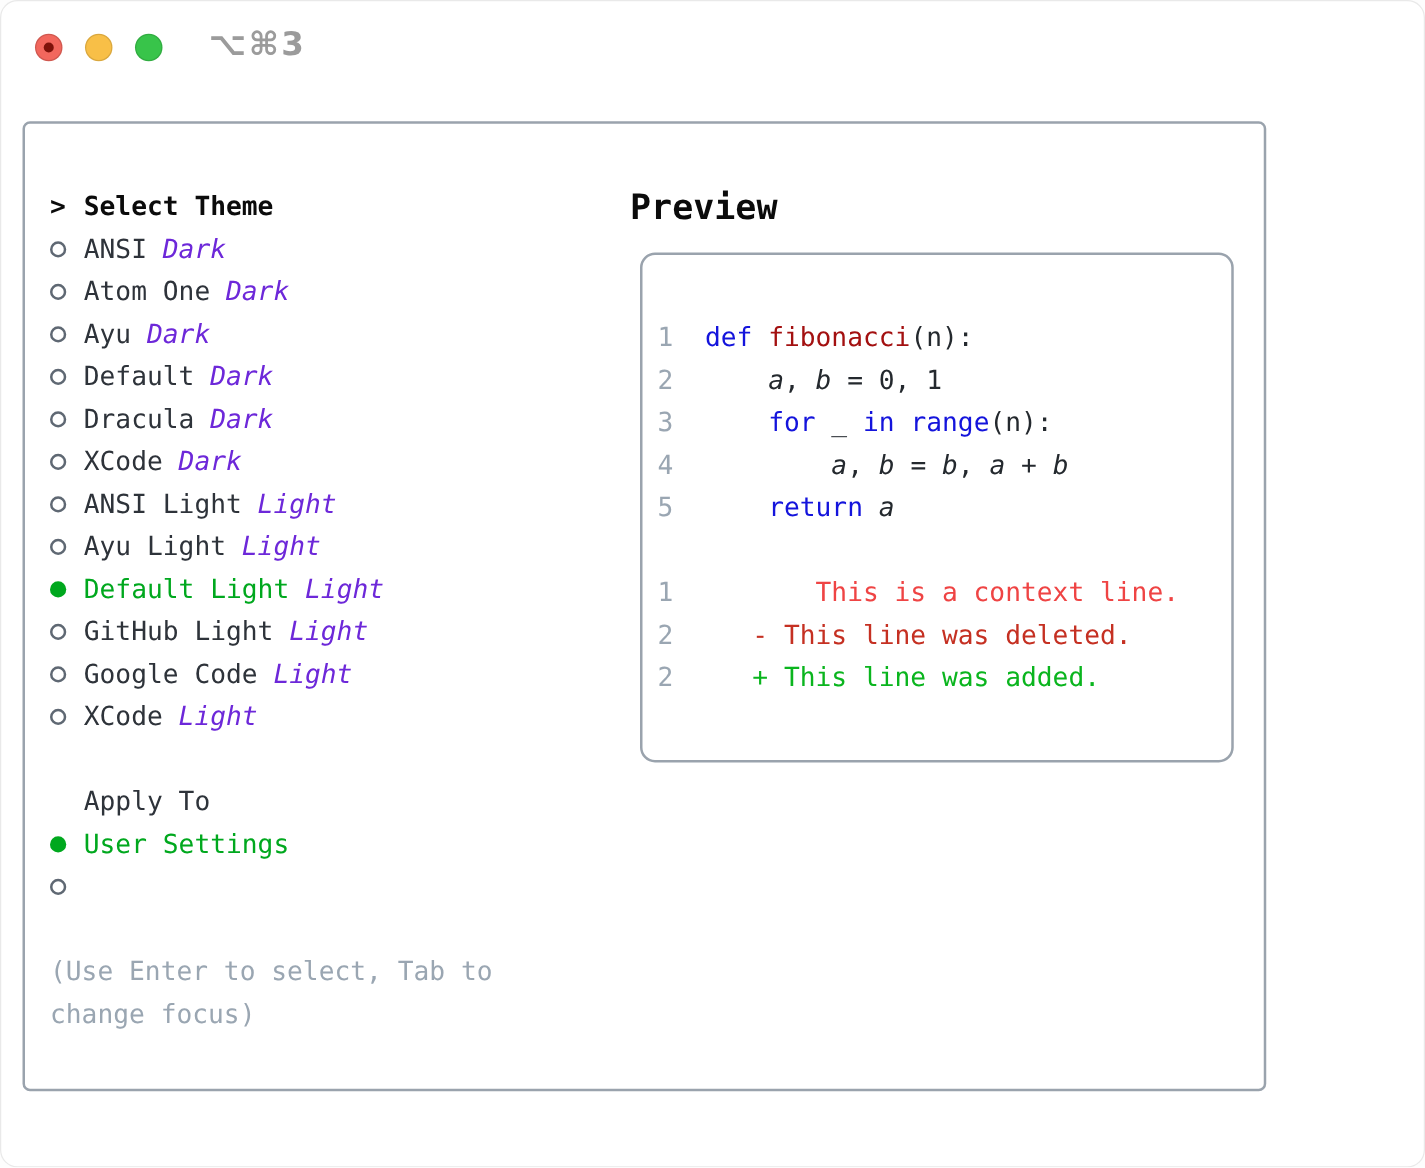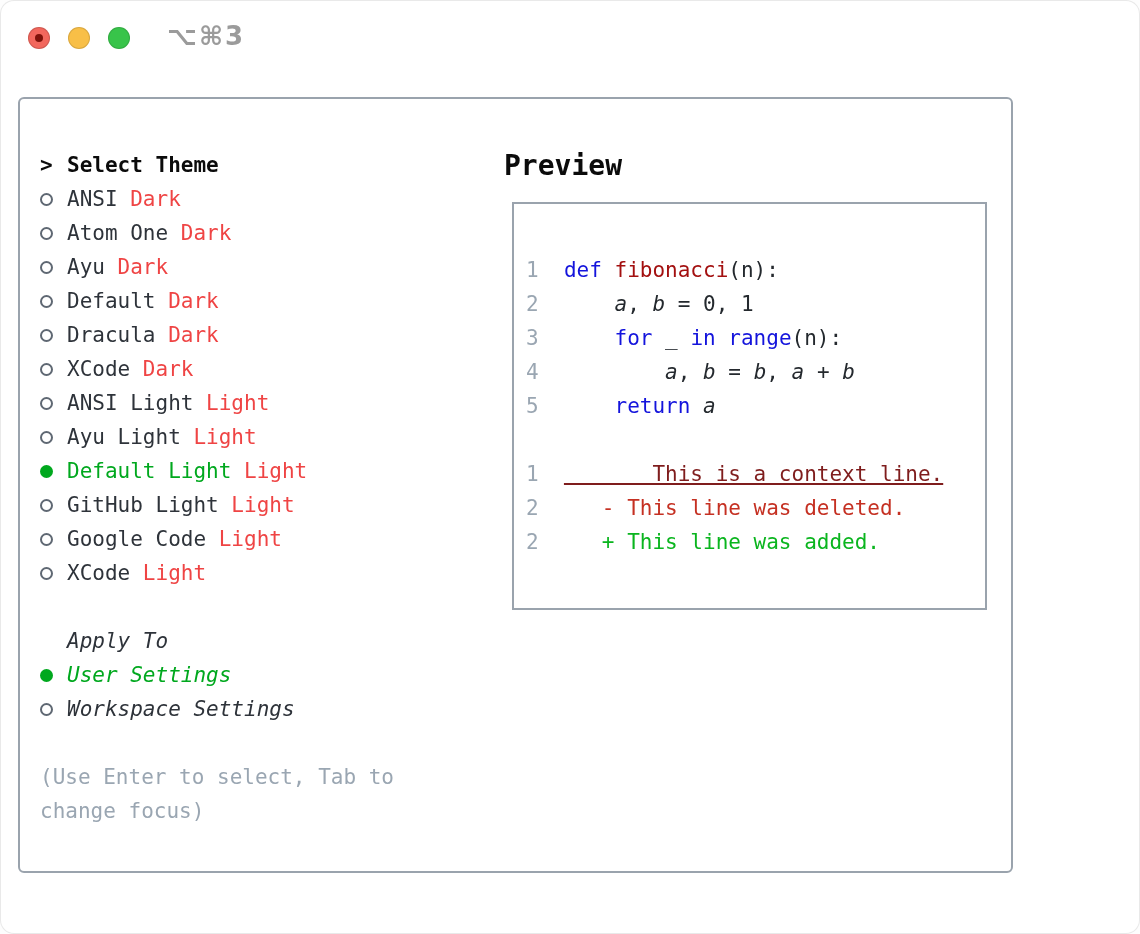--- a/index.html
+++ b/index.html
@@ -21,34 +21,34 @@
   
   .left-col{position:absolute;left:20px;top:49px;}
   .row{height:34px;display:flex;align-items:center;font-size:21px;color:#2e333a;white-space:pre;}
   .chevron{display:inline-block;width:27px;font-weight:bold;color:#0b0b0b;}
   .header-row{font-weight:bold;color:#0b0b0b;}
   .marker{width:13px;height:13px;margin-right:14px;border-radius:50%;box-sizing:border-box;flex:none;}
   .marker.ring{border:2px solid #5f6873;background:transparent;}
   .marker.filled{border:none;background:#00a81e;}
   .marker.blank{border:none;background:transparent;}
   .name.sel{color:#00a81e;}
-  .variant{color:#ef4444;margin-left:1ch;}
-  .apply-section{margin-top:34px;font-style:italic;}
+  .variant{color:#6d28d9;margin-left:1ch;font-style:italic;}
+  .apply-section{margin-top:34px;}
   .hint{margin-top:34px;width:400px;font-size:21px;line-height:34px;color:#9aa6b2;}
   
   .preview-title{position:absolute;left:484px;top:49px;height:34px;display:flex;align-items:center;
                  font-size:28px;font-weight:bold;color:#0b0b0b;}
   .preview-box{position:absolute;left:492px;top:103px;width:475px;height:408px;box-sizing:border-box;
-               border:2px solid #9aa3ad;border-radius:0;padding:49px 0 0 12px;background:#fff;}
+               border:2px solid #9aa3ad;border-radius:12px;padding:49px 0 0 12px;background:#fff;}
   .code-line{height:34px;line-height:34px;font-size:21px;white-space:pre;color:#24292e;}
   .ln{display:inline-block;width:3ch;color:#9aa6b2;}
   .kw{color:#1414dc;}
   .fn{color:#a31010;}
   .var{font-style:italic;}
-  .ctx{color:#7f1d1d;text-decoration:underline;}
+  .ctx{color:#ef4444;}
   .del{color:#c53022;}
   .add{color:#0ab51e;}
 </style>
 </head>
 <body>
 
 <div class="window">
 
   <div class="titlebar">
     <span class="light light-red"></span>
@@ -78,21 +78,21 @@
           <div class="row"><span class="marker ring"></span><span class="name">Google Code</span><span class="variant">Light</span></div>
           <div class="row"><span class="marker ring"></span><span class="name">XCode</span><span class="variant">Light</span></div>
         </div>
 
       <div class="apply-section">
         <div class="row">
           <span class="marker blank"></span><span>Apply To</span>
         </div>
         <div id="apply-list">
             <div class="row"><span class="marker filled"></span><span class="name sel">User Settings</span></div>
-            <div class="row"><span class="marker ring"></span><span class="name">Workspace Settings</span></div>
+            <div class="row"><span class="marker ring"></span></div>
           </div>
       </div>
 
       <div class="hint">(Use Enter to select, Tab to change focus)</div>
     </div>
 
     <div class="preview-title">Preview</div>
 
     <div class="preview-box">
       <div id="preview-code">

